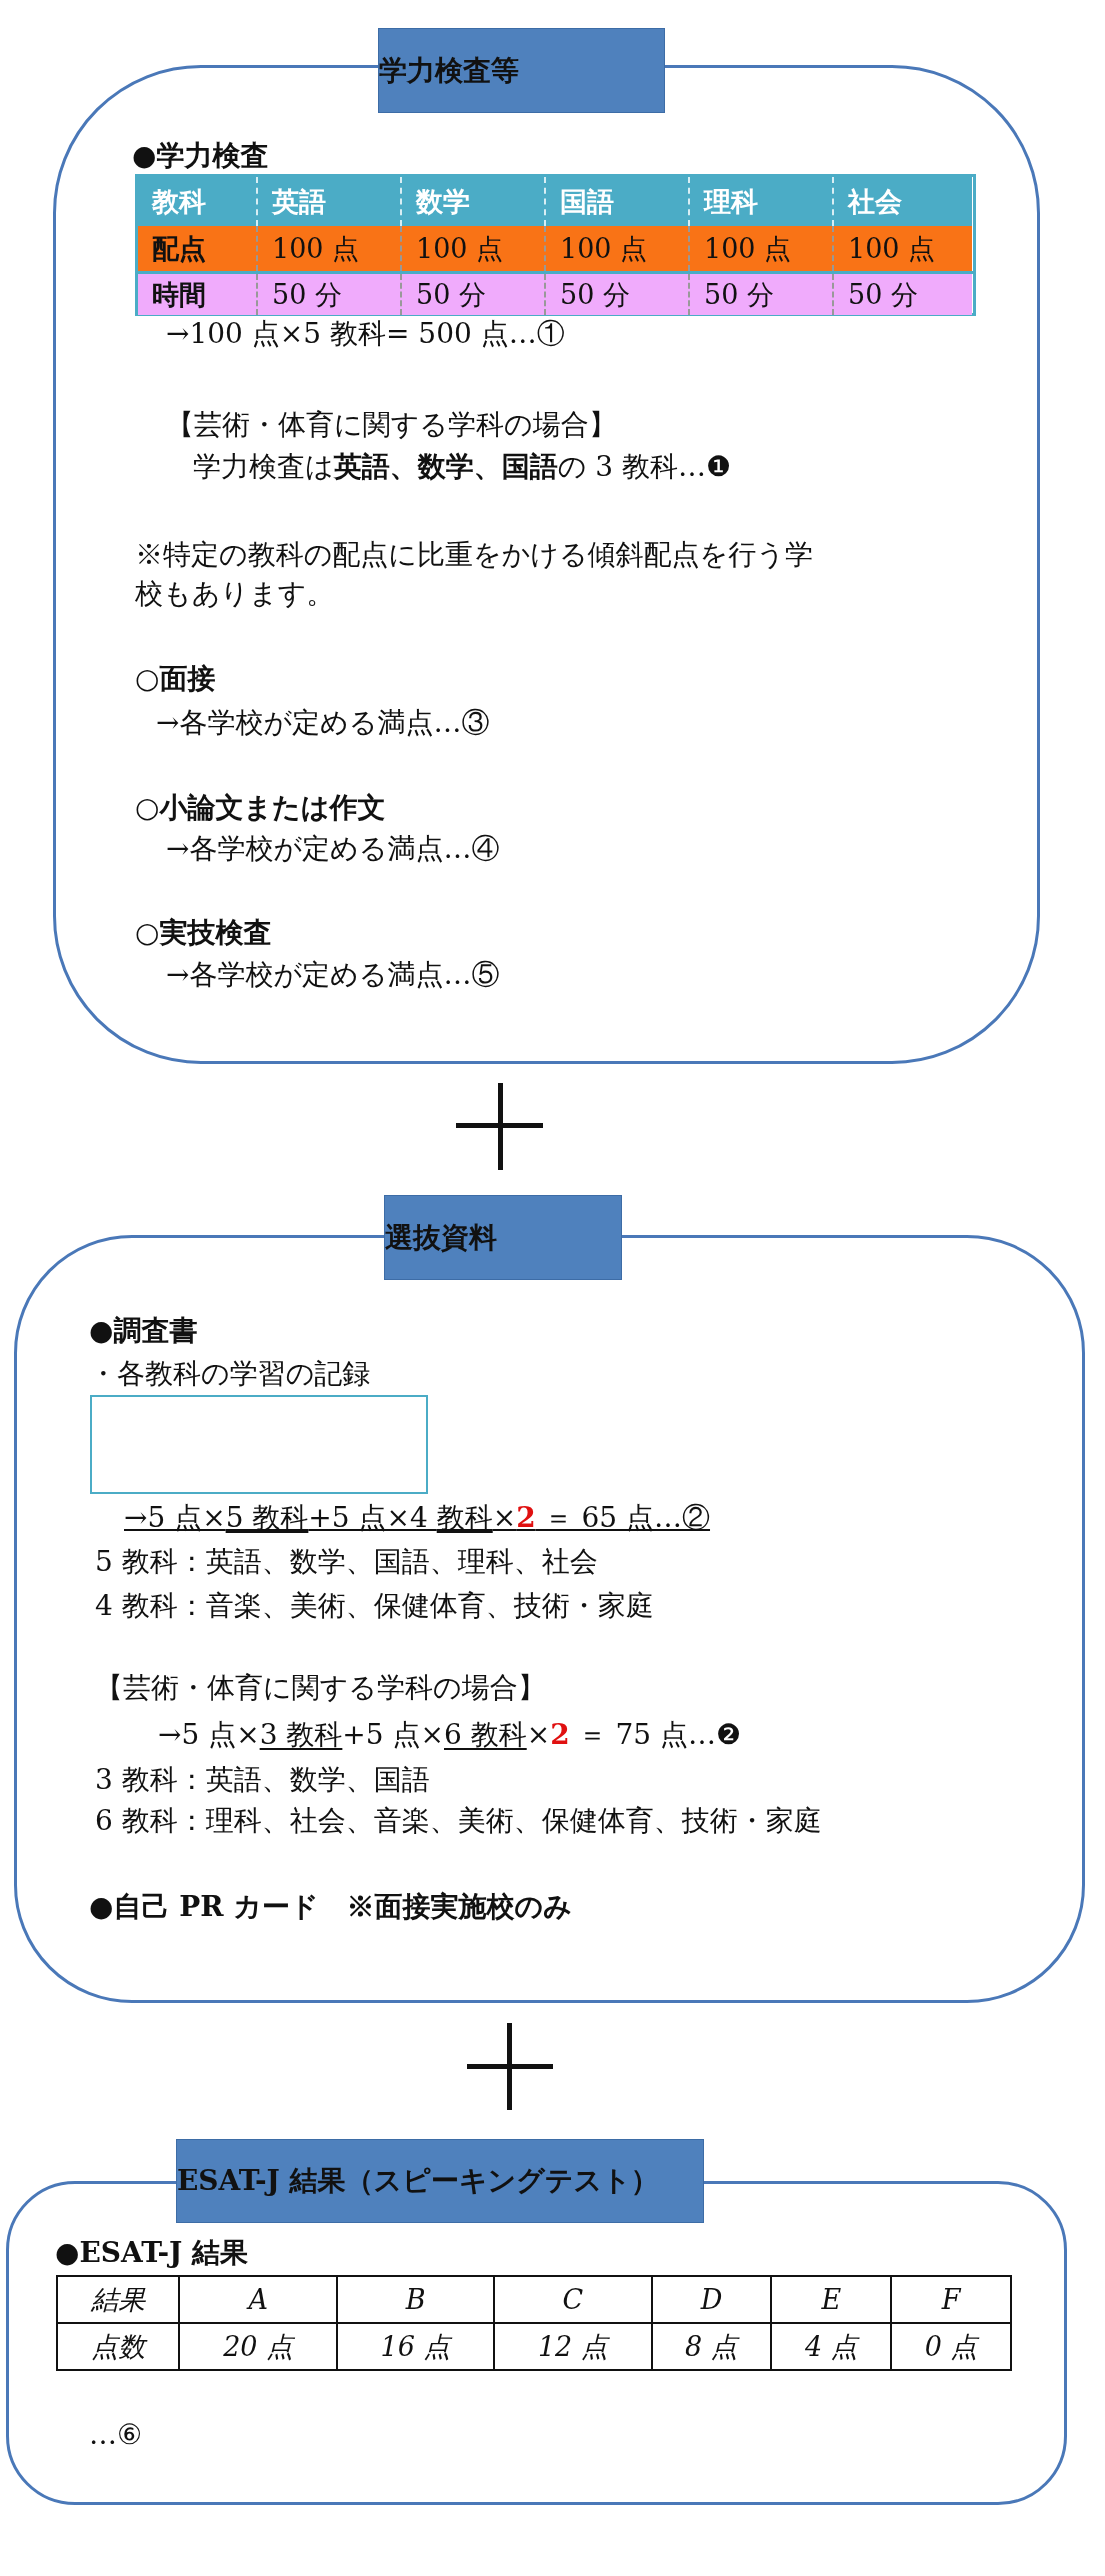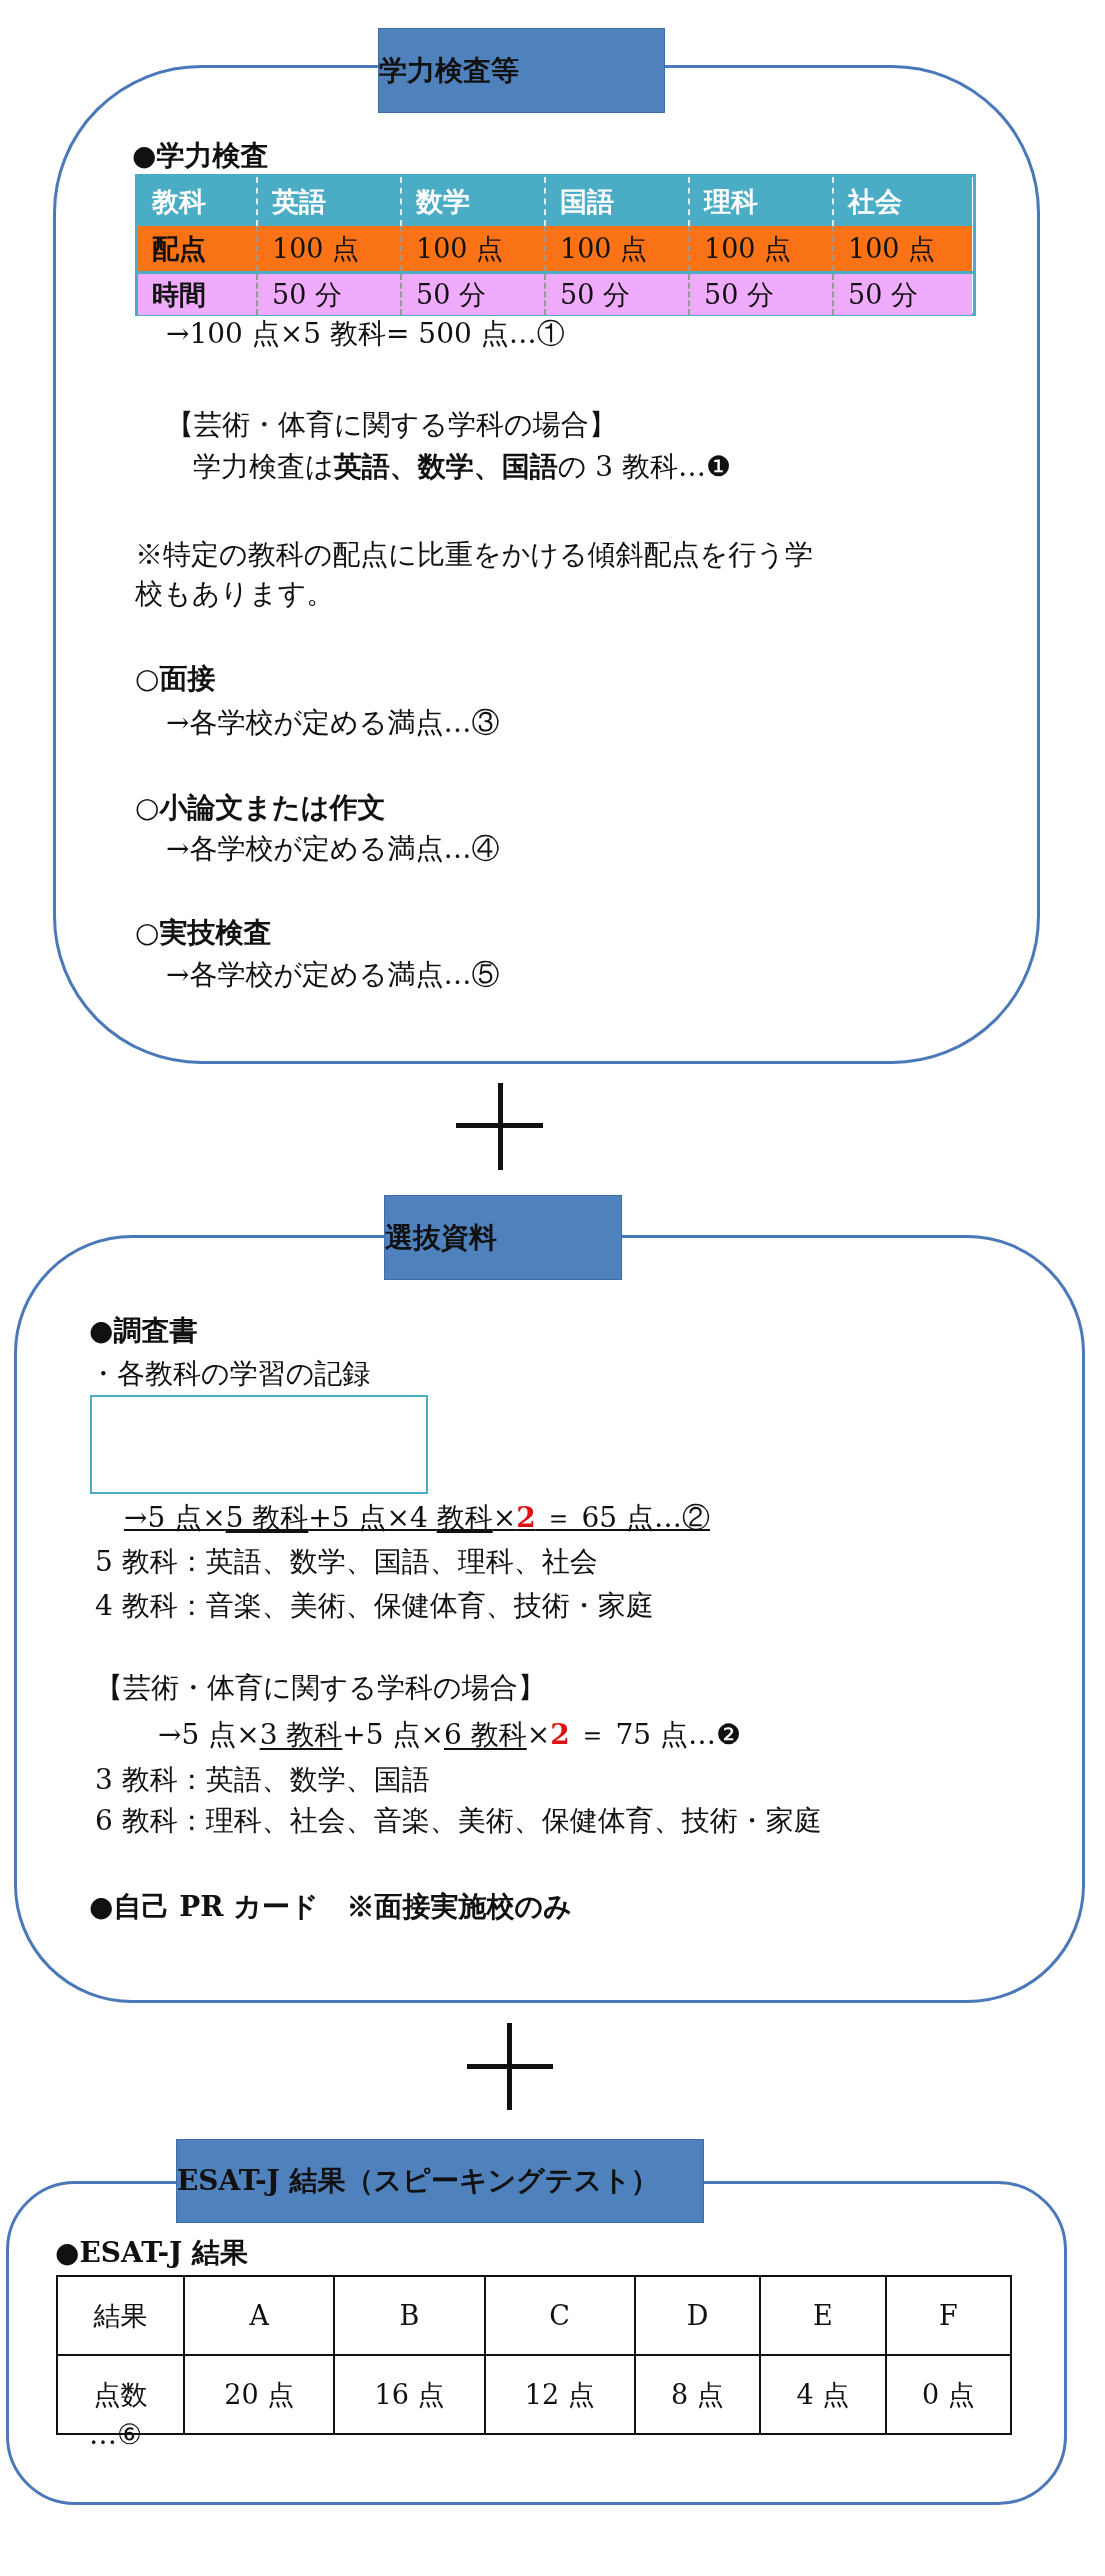--- a/index.html
+++ b/index.html
@@ -24,21 +24,21 @@
   .kt-r2 { border-bottom:3px solid #4bacc6; }
   .kt-r3 .kt-cell { background:#f0abfc; }
   
   .grade-box { position:absolute; border:2px solid #4bacc6; box-sizing:border-box; }
   .grade-head { background:#4bacc6; color:#fff; font-weight:bold; font-size:28px;
                 display:flex; align-items:center; justify-content:center; }
   .grade-sub { background:#daeef3; color:#111; font-weight:bold; font-size:28px;
                display:flex; align-items:center; justify-content:center; border-top:2px solid #fff; }
   
   .et { position:absolute; border-collapse:collapse; font-size:27px; }
-  .et td { border:2px solid #111; text-align:center; padding:16px; height:45px; }
+  .et td { border:2px solid #111; text-align:center; padding:0; height:45px;font-style:italic; }
   .plus-v { position:absolute; width:5px; background:#111; }
   .plus-h { position:absolute; height:5px; background:#111; }
 </style>
 </head>
 <body>
 
 <div class="frame" style="left:53px; top:65px; width:987px; height:999px; border-radius:148px;"></div>
 <div class="title-box" style="left:378px; top:28px; width:287px; height:85px;">
   <span>学力検査等</span>
 </div>
@@ -76,21 +76,21 @@
 
 <div class="line" style="left:166px; top:407px;">【芸術・体育に関する学科の場合】</div>
 <div class="line" style="left:193px; top:449px;">
   <span>学力検査は</span><span class="b">英語、数学、国語</span><span>の 3 教科…</span><span>❶</span>
 </div>
 
 <div class="line" style="left:135px; top:537px;">※特定の教科の配点に比重をかける傾斜配点を行う学</div>
 <div class="line" style="left:135px; top:576px;">校もあります。</div>
 
 <div class="line b" style="left:135px; top:661px;">○面接</div>
-<div class="line" style="left:166px; top:705px;">→各学校が定める満点…③</div>
+<div class="line" style="left:156px; top:705px;">→各学校が定める満点…③</div>
 <div class="line b" style="left:135px; top:790px;">○小論文または作文</div>
 <div class="line" style="left:166px; top:831px;">→各学校が定める満点…④</div>
 <div class="line b" style="left:135px; top:915px;">○実技検査</div>
 <div class="line" style="left:166px; top:957px;">→各学校が定める満点…⑤</div>
 
 <div>
   <div class="plus-v" style="left:498px; top:1083px; height:87px;"></div>
   <div class="plus-h" style="left:456px; top:1123px; width:87px;"></div>
 </div>
 

